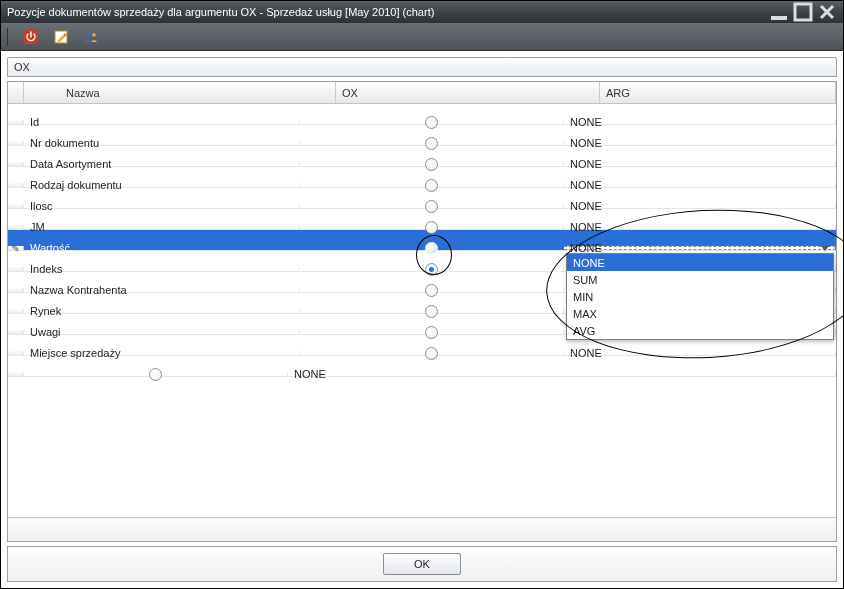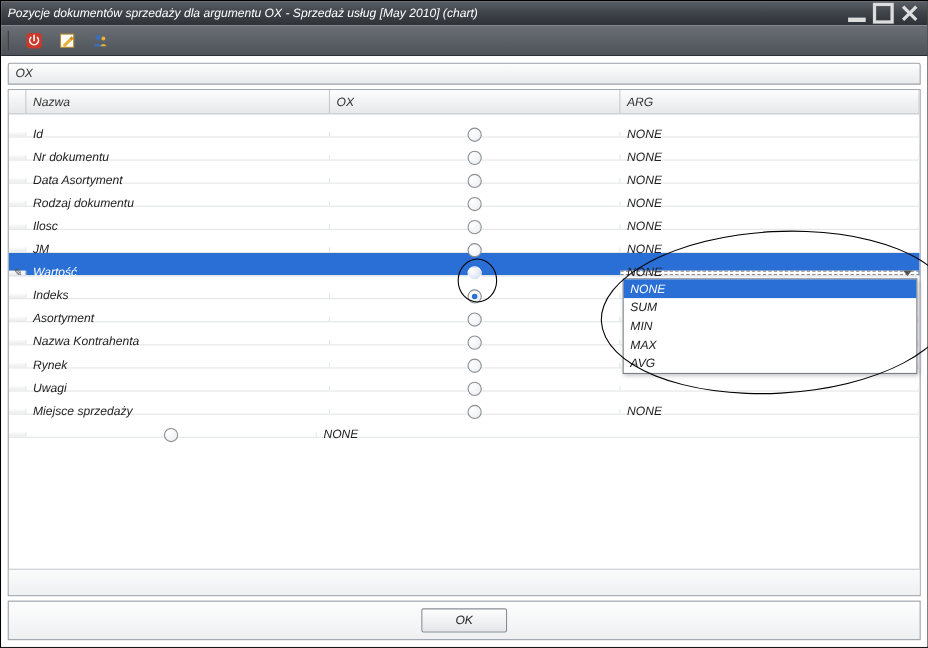--- a/index.html
+++ b/index.html
@@ -11,21 +11,20 @@
     height: 589px;
     overflow: hidden;
     position: relative;
   }
   .window {
     width: 844px;
     height: 589px;
     display: flex;
     flex-direction: column;
     border: 1px solid #000;
-    font-style: italic;
   }
   .titlebar {
     background: linear-gradient(to bottom, #5a5f66 0%, #3e4349 50%, #2e3237 100%);
     height: 22px;
     display: flex;
     align-items: center;
     color: #fff;
     padding: 0 6px;
     font-size: 11px;
   }
@@ -87,21 +86,21 @@
     background: linear-gradient(to bottom, #fdfdfd, #e6e8ea);
     border-bottom: 1px solid #bfc4ca;
   }
   .gh-cell {
     border-right: 1px solid #c6cad0;
     display: flex; align-items: center;
     padding: 0 6px;
     color: #333;
   }
   .gh-ind { width: 16px; padding: 0; }
-  .gh-nazwa { width: 276px; }
+  .gh-nazwa { width: 276px; margin-left: 36px; }
   .gh-ox { width: 264px; }
   .gh-arg { flex: 1; }
   .grid-body {
     flex: 1;
     overflow: hidden;
   }
   .grid-row {
     display: flex;
     height: 21px;
     border-bottom: 1px solid #e3e6e9;
@@ -364,30 +363,20 @@
             <div class="cell cell-nazwa">Indeks</div>
             <div class="cell cell-ox">
               <span class="radio checked"></span>
             </div>
             <div class="cell cell-arg">
               <span></span>
             </div>
           </div>
           <div class="grid-row">
             <div class="cell cell-ind"></div>
-            <div class="cell cell-nazwa">Asortyment</div>
-            <div class="cell cell-ox">
-              <span class="radio"></span>
-            </div>
-            <div class="cell cell-arg">
-              <span></span>
-            </div>
-          </div>
-          <div class="grid-row">
-            <div class="cell cell-ind"></div>
             <div class="cell cell-nazwa">Nazwa Kontrahenta</div>
             <div class="cell cell-ox">
               <span class="radio"></span>
             </div>
             <div class="cell cell-arg">
               <span></span>
             </div>
           </div>
           <div class="grid-row">
             <div class="cell cell-ind"></div>

